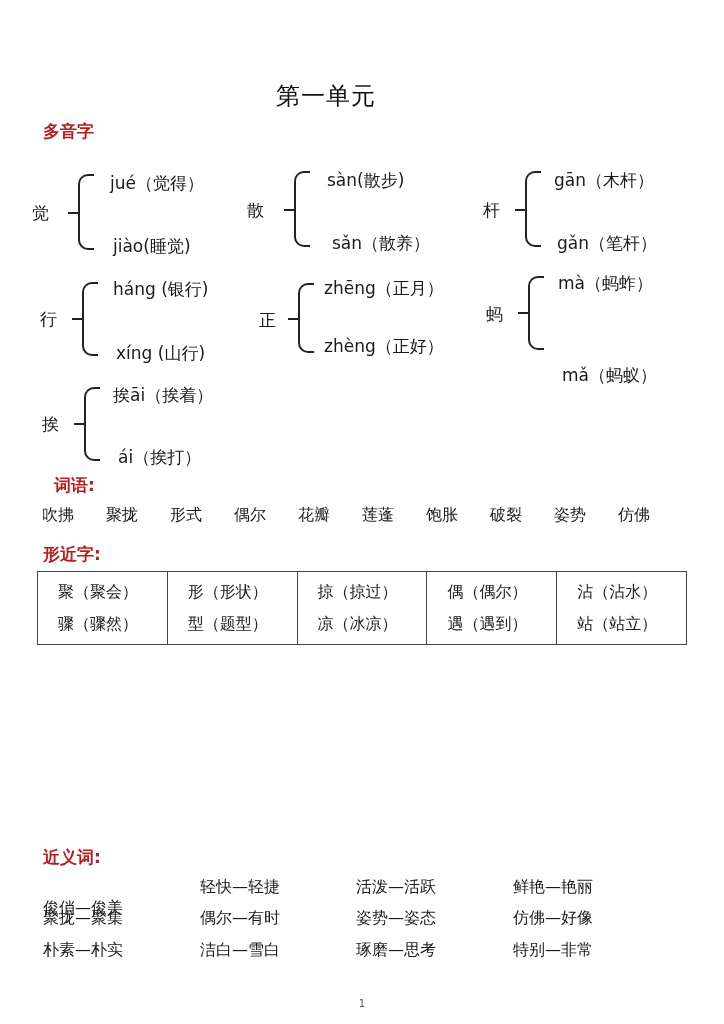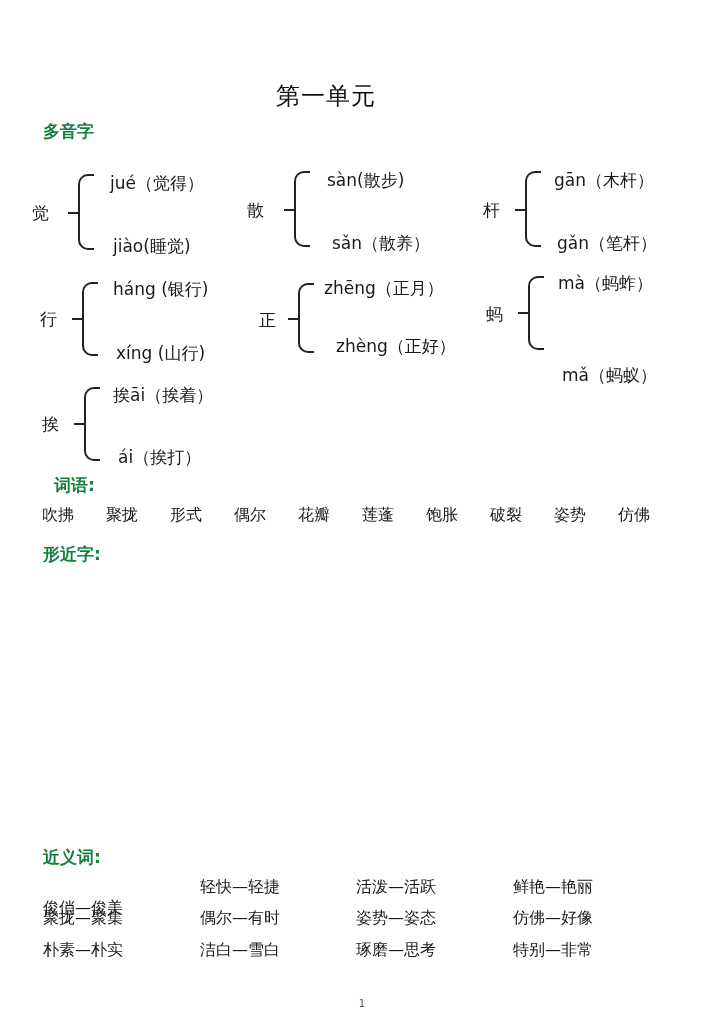--- a/index.html
+++ b/index.html
@@ -1,20 +1,20 @@
 <!DOCTYPE html>
 <html><head>
 <meta charset="utf-8">
 <style>
   html, body { margin:0; padding:0; background:#ffffff; }
   body { width:724px; height:1024px; position:relative; overflow:hidden;
          font-family:"DejaVu Sans", "Liberation Sans", sans-serif; color:#1a1a1a; }
   .abs { position:absolute; }
   .title { left:0; width:652px; top:80px; text-align:center; font-size:24px; color:#111; letter-spacing:1px; }
-  .sec { font-size:17px; font-weight:bold; color:#15803d; }
+  .sec { font-size:17px; font-weight:bold; color:#b91c1c; }
   .poly-char { font-size:17px; }
   .reading { font-size:17px; white-space:nowrap; }
   .brace { width:14px; border:2px solid #222; border-right:none; border-radius:10px 0 0 10px; }
   .brace-tip { width:10px; height:2px; background:#222; }
   .vocab { top:505px; left:42px; font-size:16px; display:flex; }
   .vocab span { width:64px; display:inline-block; }
   table.xj { position:absolute; left:37px; top:571px; border-collapse:collapse; width:650px; }
   table.xj td { border:1.5px solid #444; width:130px; padding:4px 0 4px 20px; font-size:16px; line-height:32px; vertical-align:top; }
   .syn { font-size:16px; }
   .pagenum { left:0; width:724px; top:998px; text-align:center; font-size:10px; color:#555; }
@@ -56,21 +56,21 @@
   <div class="abs brace" style="left:82px;top:282px;height:70px;"></div>
   <div class="abs reading" style="left:113px;top:278px;">háng (银行)</div>
   <div class="abs reading" style="left:116px;top:342px;">xíng (山行)</div>
 </div>
 
 <div>
   <div class="abs poly-char" style="left:259px;top:309px;">正</div>
   <div class="abs brace-tip" style="left:288px;top:318px;"></div>
   <div class="abs brace" style="left:298px;top:283px;height:66px;"></div>
   <div class="abs reading" style="left:324px;top:277px;">zhēng（正月）</div>
-  <div class="abs reading" style="left:336px;top:335px;text-align:center;">zhèng（正好）</div>
+  <div class="abs reading" style="left:324px;top:335px;text-align:center;">zhèng（正好）</div>
 </div>
 
 <div>
   <div class="abs poly-char" style="left:486px;top:303px;">蚂</div>
   <div class="abs brace-tip" style="left:518px;top:312px;"></div>
   <div class="abs brace" style="left:528px;top:276px;height:70px;"></div>
   <div class="abs reading" style="left:558px;top:272px;">mà（蚂蚱）</div>
   <div class="abs reading" style="left:562px;top:336px;margin-top:28px;">mǎ（蚂蚁）</div>
 </div>
 
@@ -94,20 +94,42 @@
   <span>饱胀</span>
   <span>破裂</span>
   <span>姿势</span>
   <span>仿佛</span>
 </div>
 
 <div class="abs sec" style="left:43px;top:543px;">形近字:</div>
 
 <table class="xj">
   <tbody>
+  <tr>
+    <td>
+          <div>聚（聚会）</div>
+          <div>骤（骤然）</div>
+        </td>
+    <td>
+          <div>形（形状）</div>
+          <div>型（题型）</div>
+        </td>
+    <td>
+          <div>掠（掠过）</div>
+          <div>凉（冰凉）</div>
+        </td>
+    <td>
+          <div>偶（偶尔）</div>
+          <div>遇（遇到）</div>
+        </td>
+    <td>
+          <div>沾（沾水）</div>
+          <div>站（站立）</div>
+        </td>
+  </tr>
 </tbody>
   </table>
 
 <div class="abs sec" style="left:43px;top:846px;">近义词:</div>
 
 <div>
   <div class="abs syn" style="left:43px;top:877px;margin-top:21px;">俊俏—俊美</div>
   <div class="abs syn" style="left:200px;top:877px;">轻快—轻捷</div>
   <div class="abs syn" style="left:356px;top:877px;">活泼—活跃</div>
   <div class="abs syn" style="left:513px;top:877px;">鲜艳—艳丽</div>

